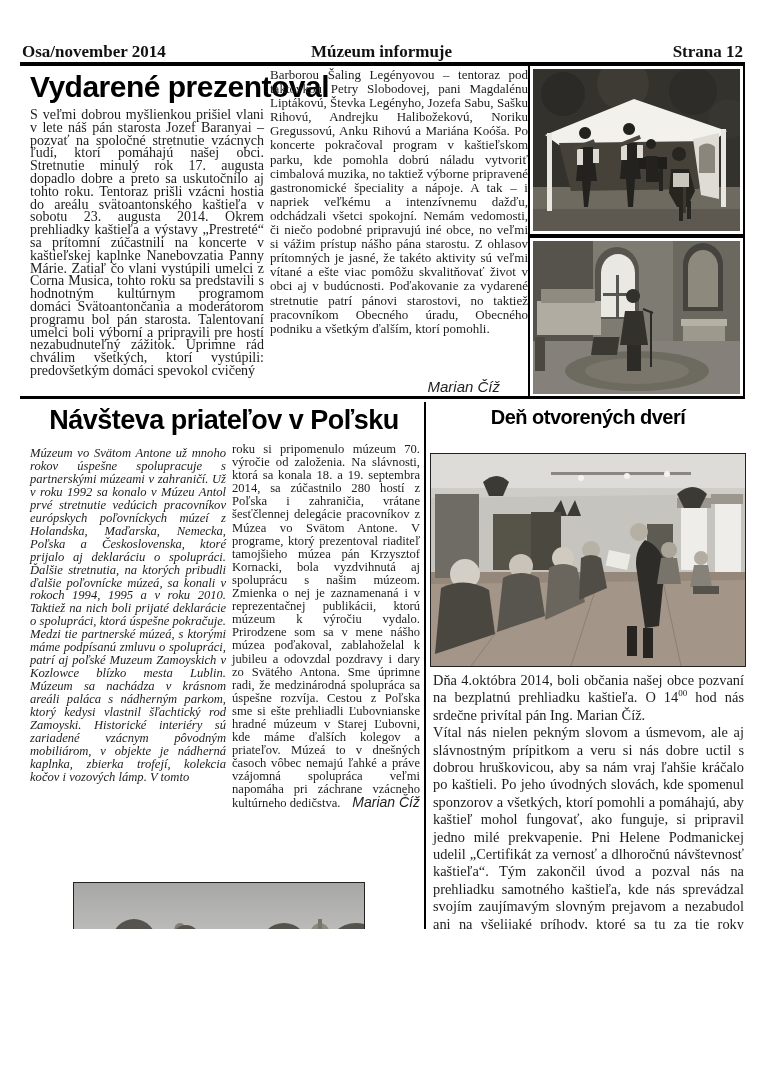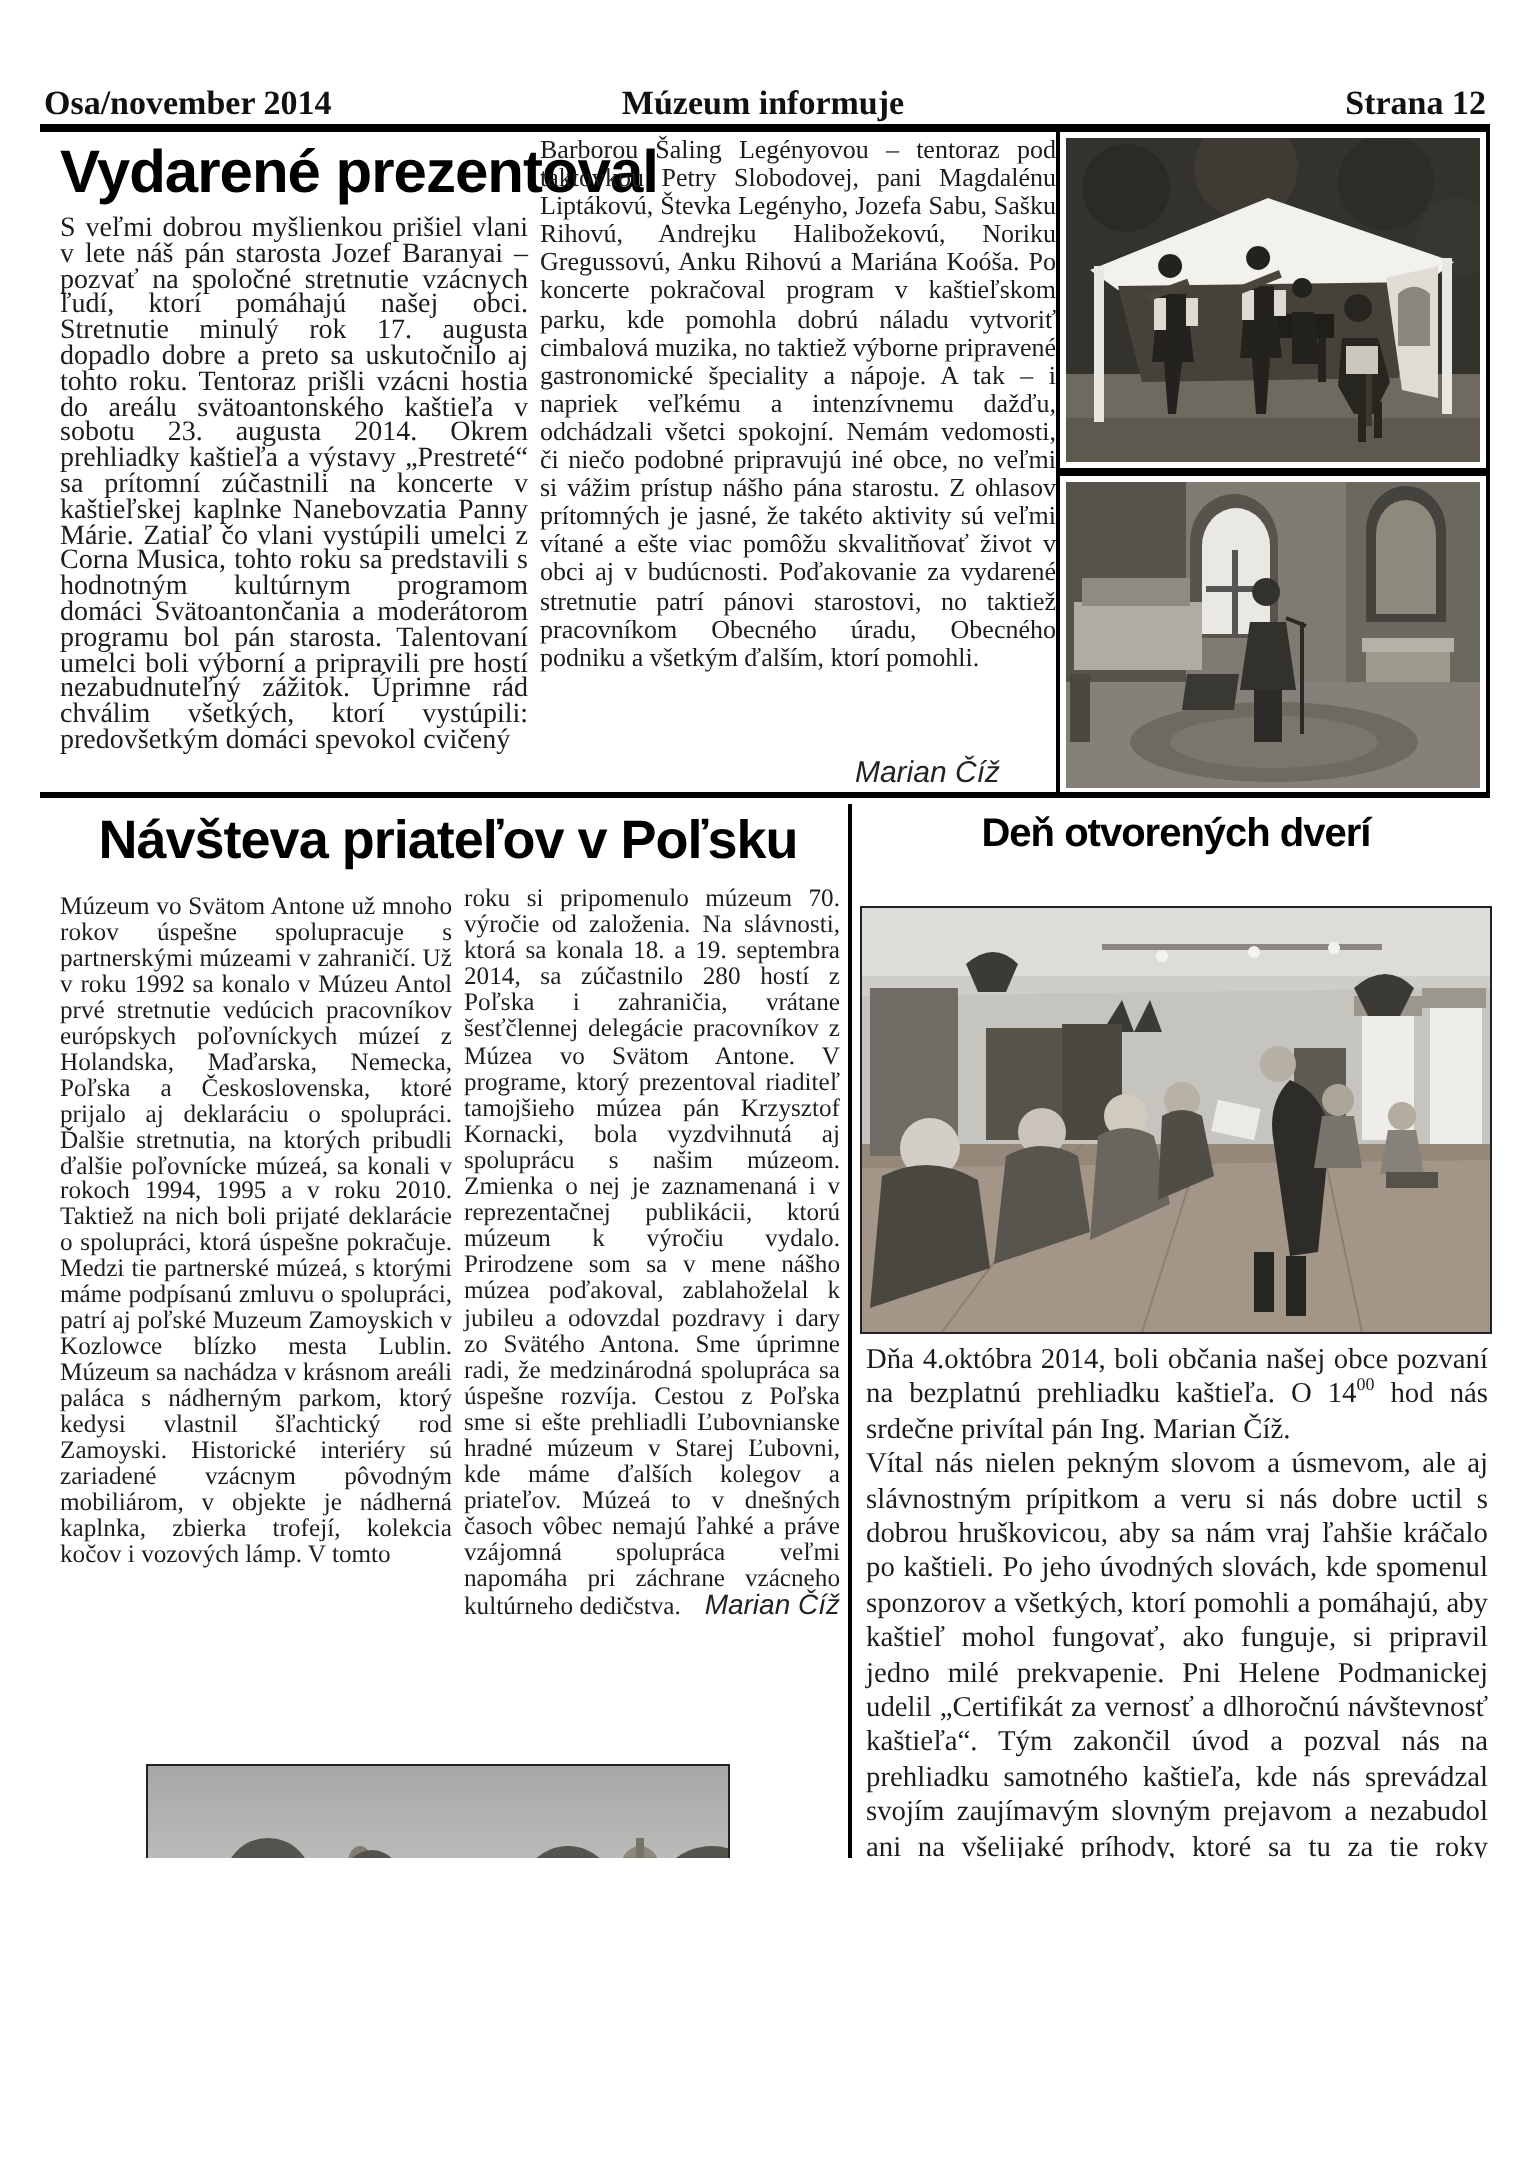--- a/index.html
+++ b/index.html
@@ -27,21 +27,21 @@
     font-family:"Liberation Serif", serif;
   }
   .sig { font-style:italic; font-family:Liberation Sans, sans-serif; color:#222; }
   
   .a1-title { position:absolute; left:30px; top:70px; font-size:30px; }
   .a1-col1 { left:30px; top:109px; width:234px; font-size:14px; line-height:12.8px; }
   .a1-col2 { left:270px; top:68px; width:258px; font-size:13px; line-height:14.1px; }
   .a1-sig { position:absolute; left:270px; top:378px; width:258px; text-align:right; padding-right:28px; font-size:15px; }
   
   .a2-title { position:absolute; left:28px; top:405px; width:392px; text-align:center; font-size:27px; }
-  .a2-col1 { left:30px; top:447px; width:196px; font-size:12.6px; line-height:12.95px; }
+  .a2-col1 { left:30px; top:447px; width:196px; font-size:12.6px; line-height:12.95px;font-style:italic; }
   .a2-col2 { left:232px; top:443px; width:188px; font-size:12.6px; line-height:13.1px; }
   .a2-sig { display:block; text-align:right; font-size:14px; margin-top:-14px; }
   
   .a3-title1 { position:absolute; left:432px; top:404px; width:312px; text-align:center; font-size:20px; line-height:26px; }
   .a3-title2 { position:absolute; left:432px; top:430px; width:312px; text-align:center; font-size:18.5px; line-height:21px; }
   .a3-text { left:433px; top:672px; width:311px; font-size:14.4px; line-height:17.4px; }
   .a3-sig { position:absolute; left:433px; top:1079px; width:300px; text-align:right; font-size:16px; }
   .a3-sig .gap { display:inline-block; width:26px; }
   sup { font-size:9px; vertical-align:super; line-height:0; }
   

